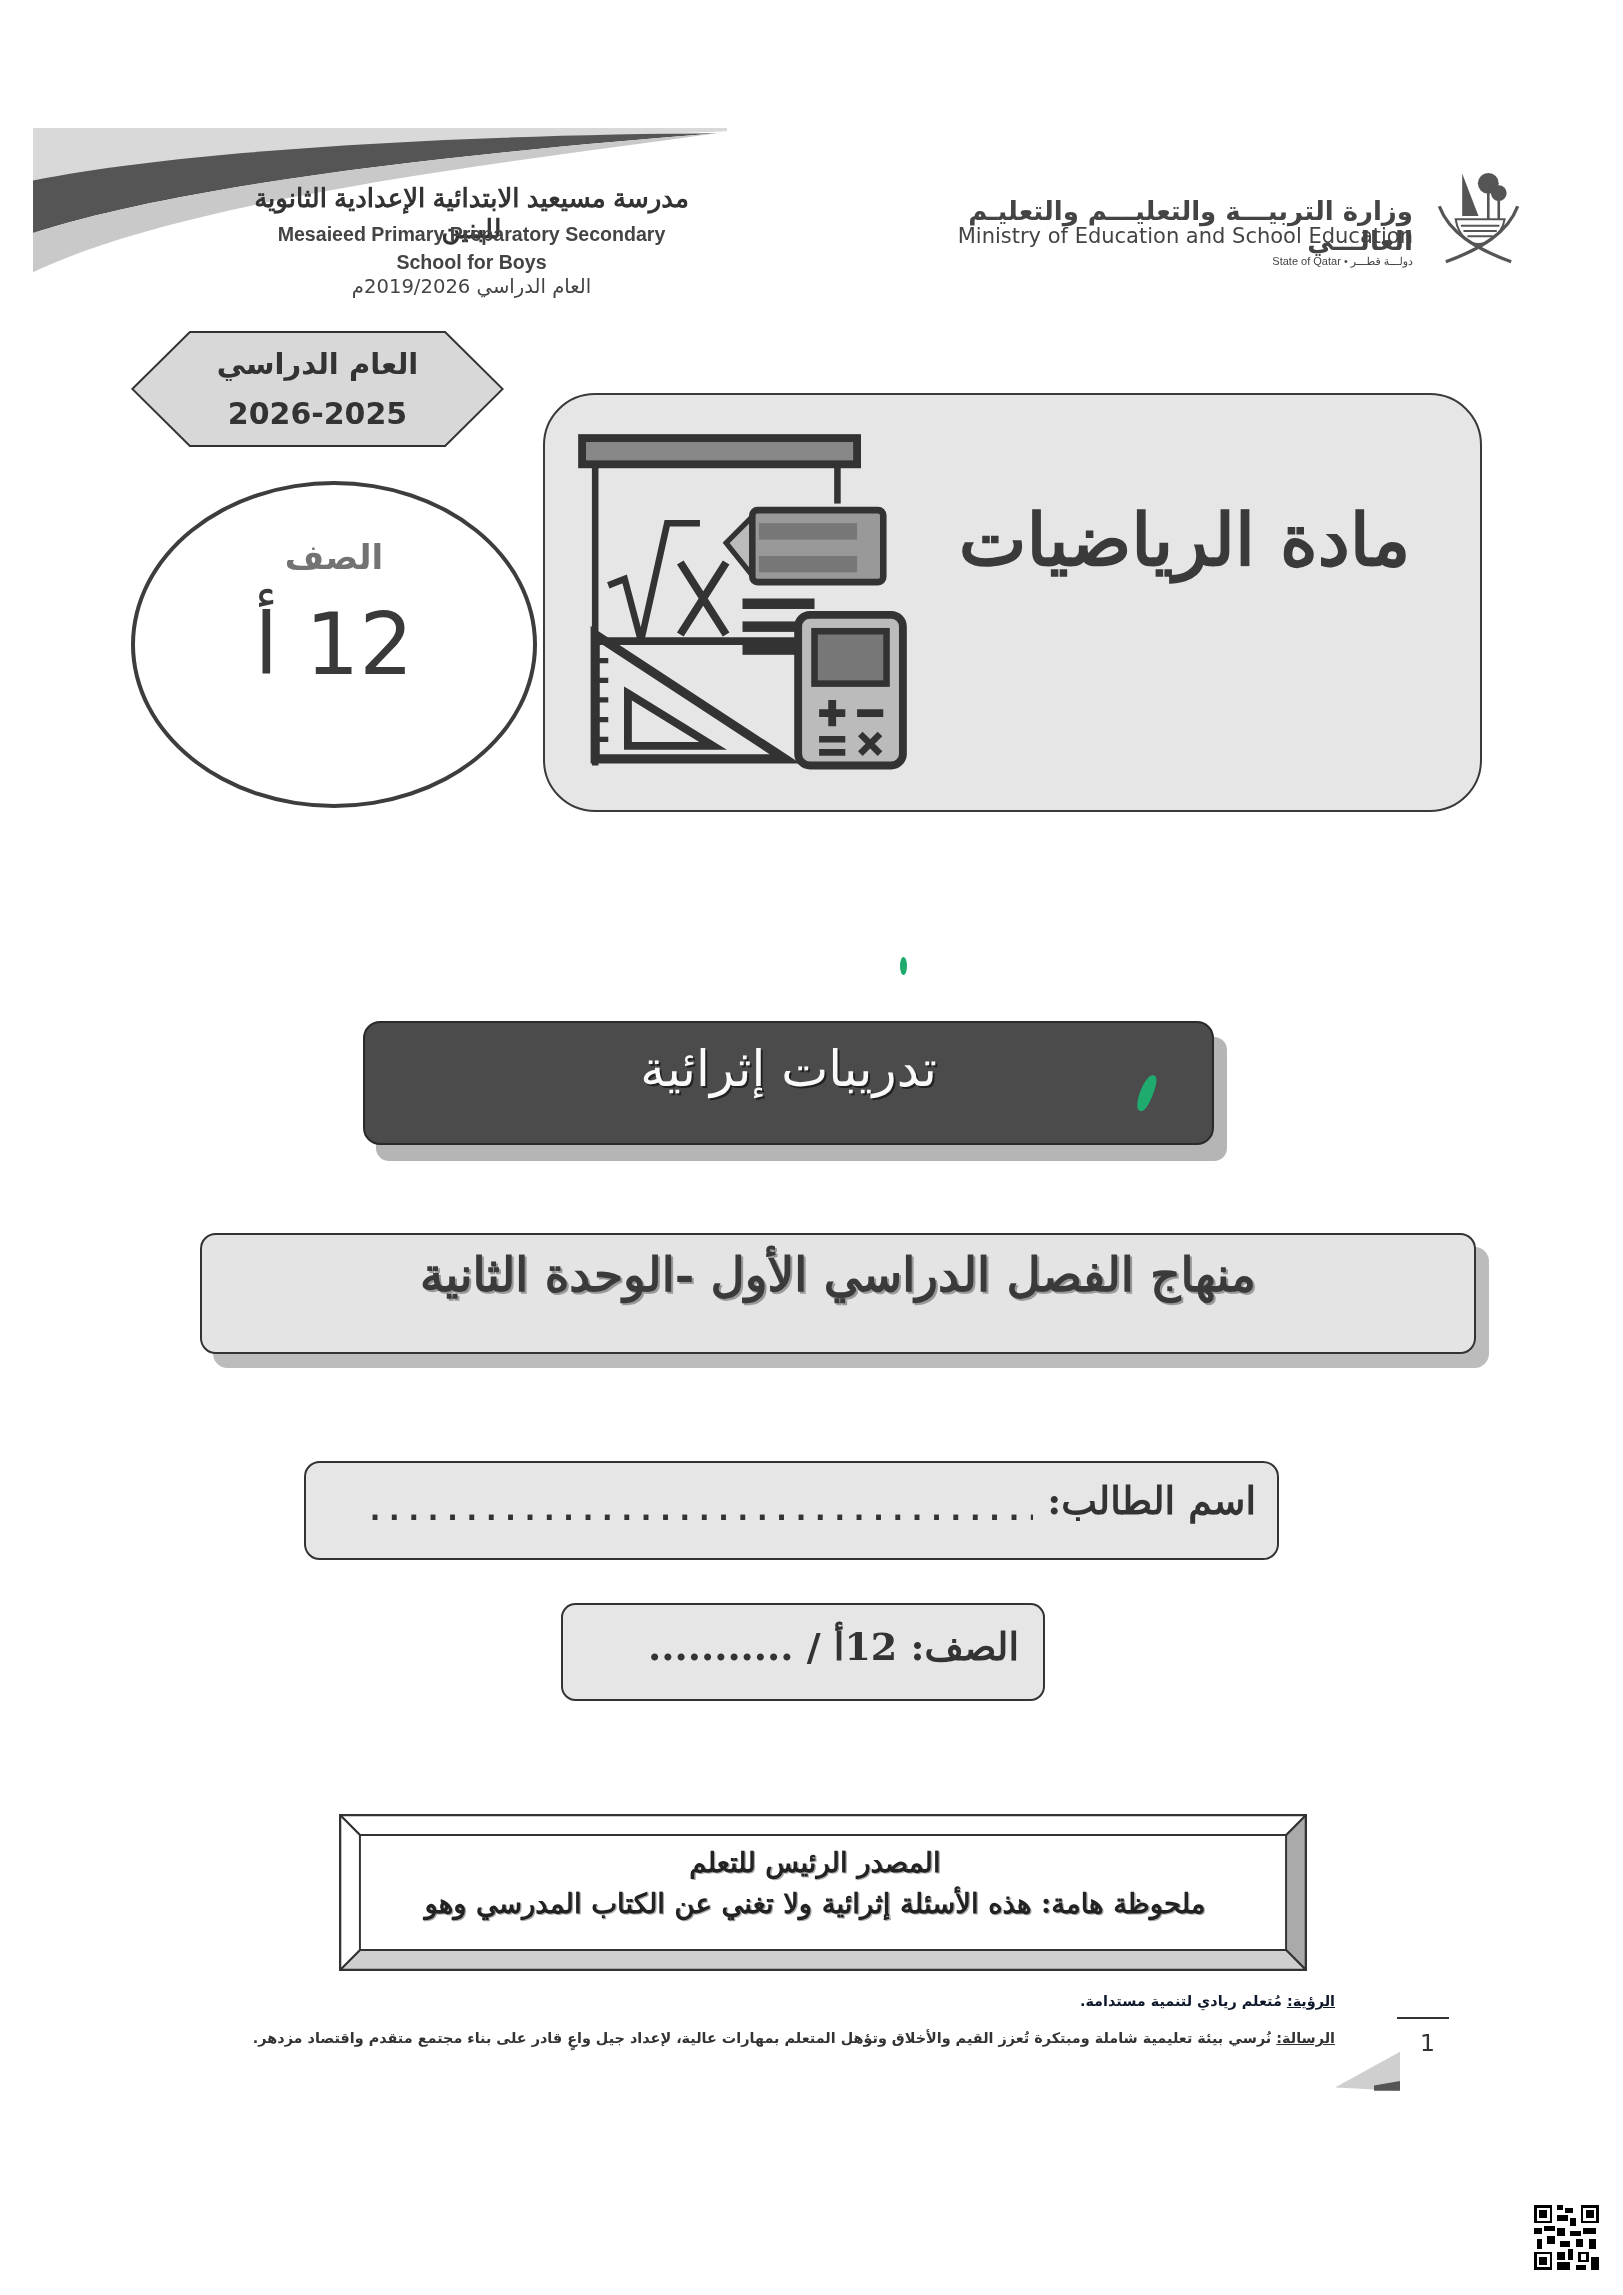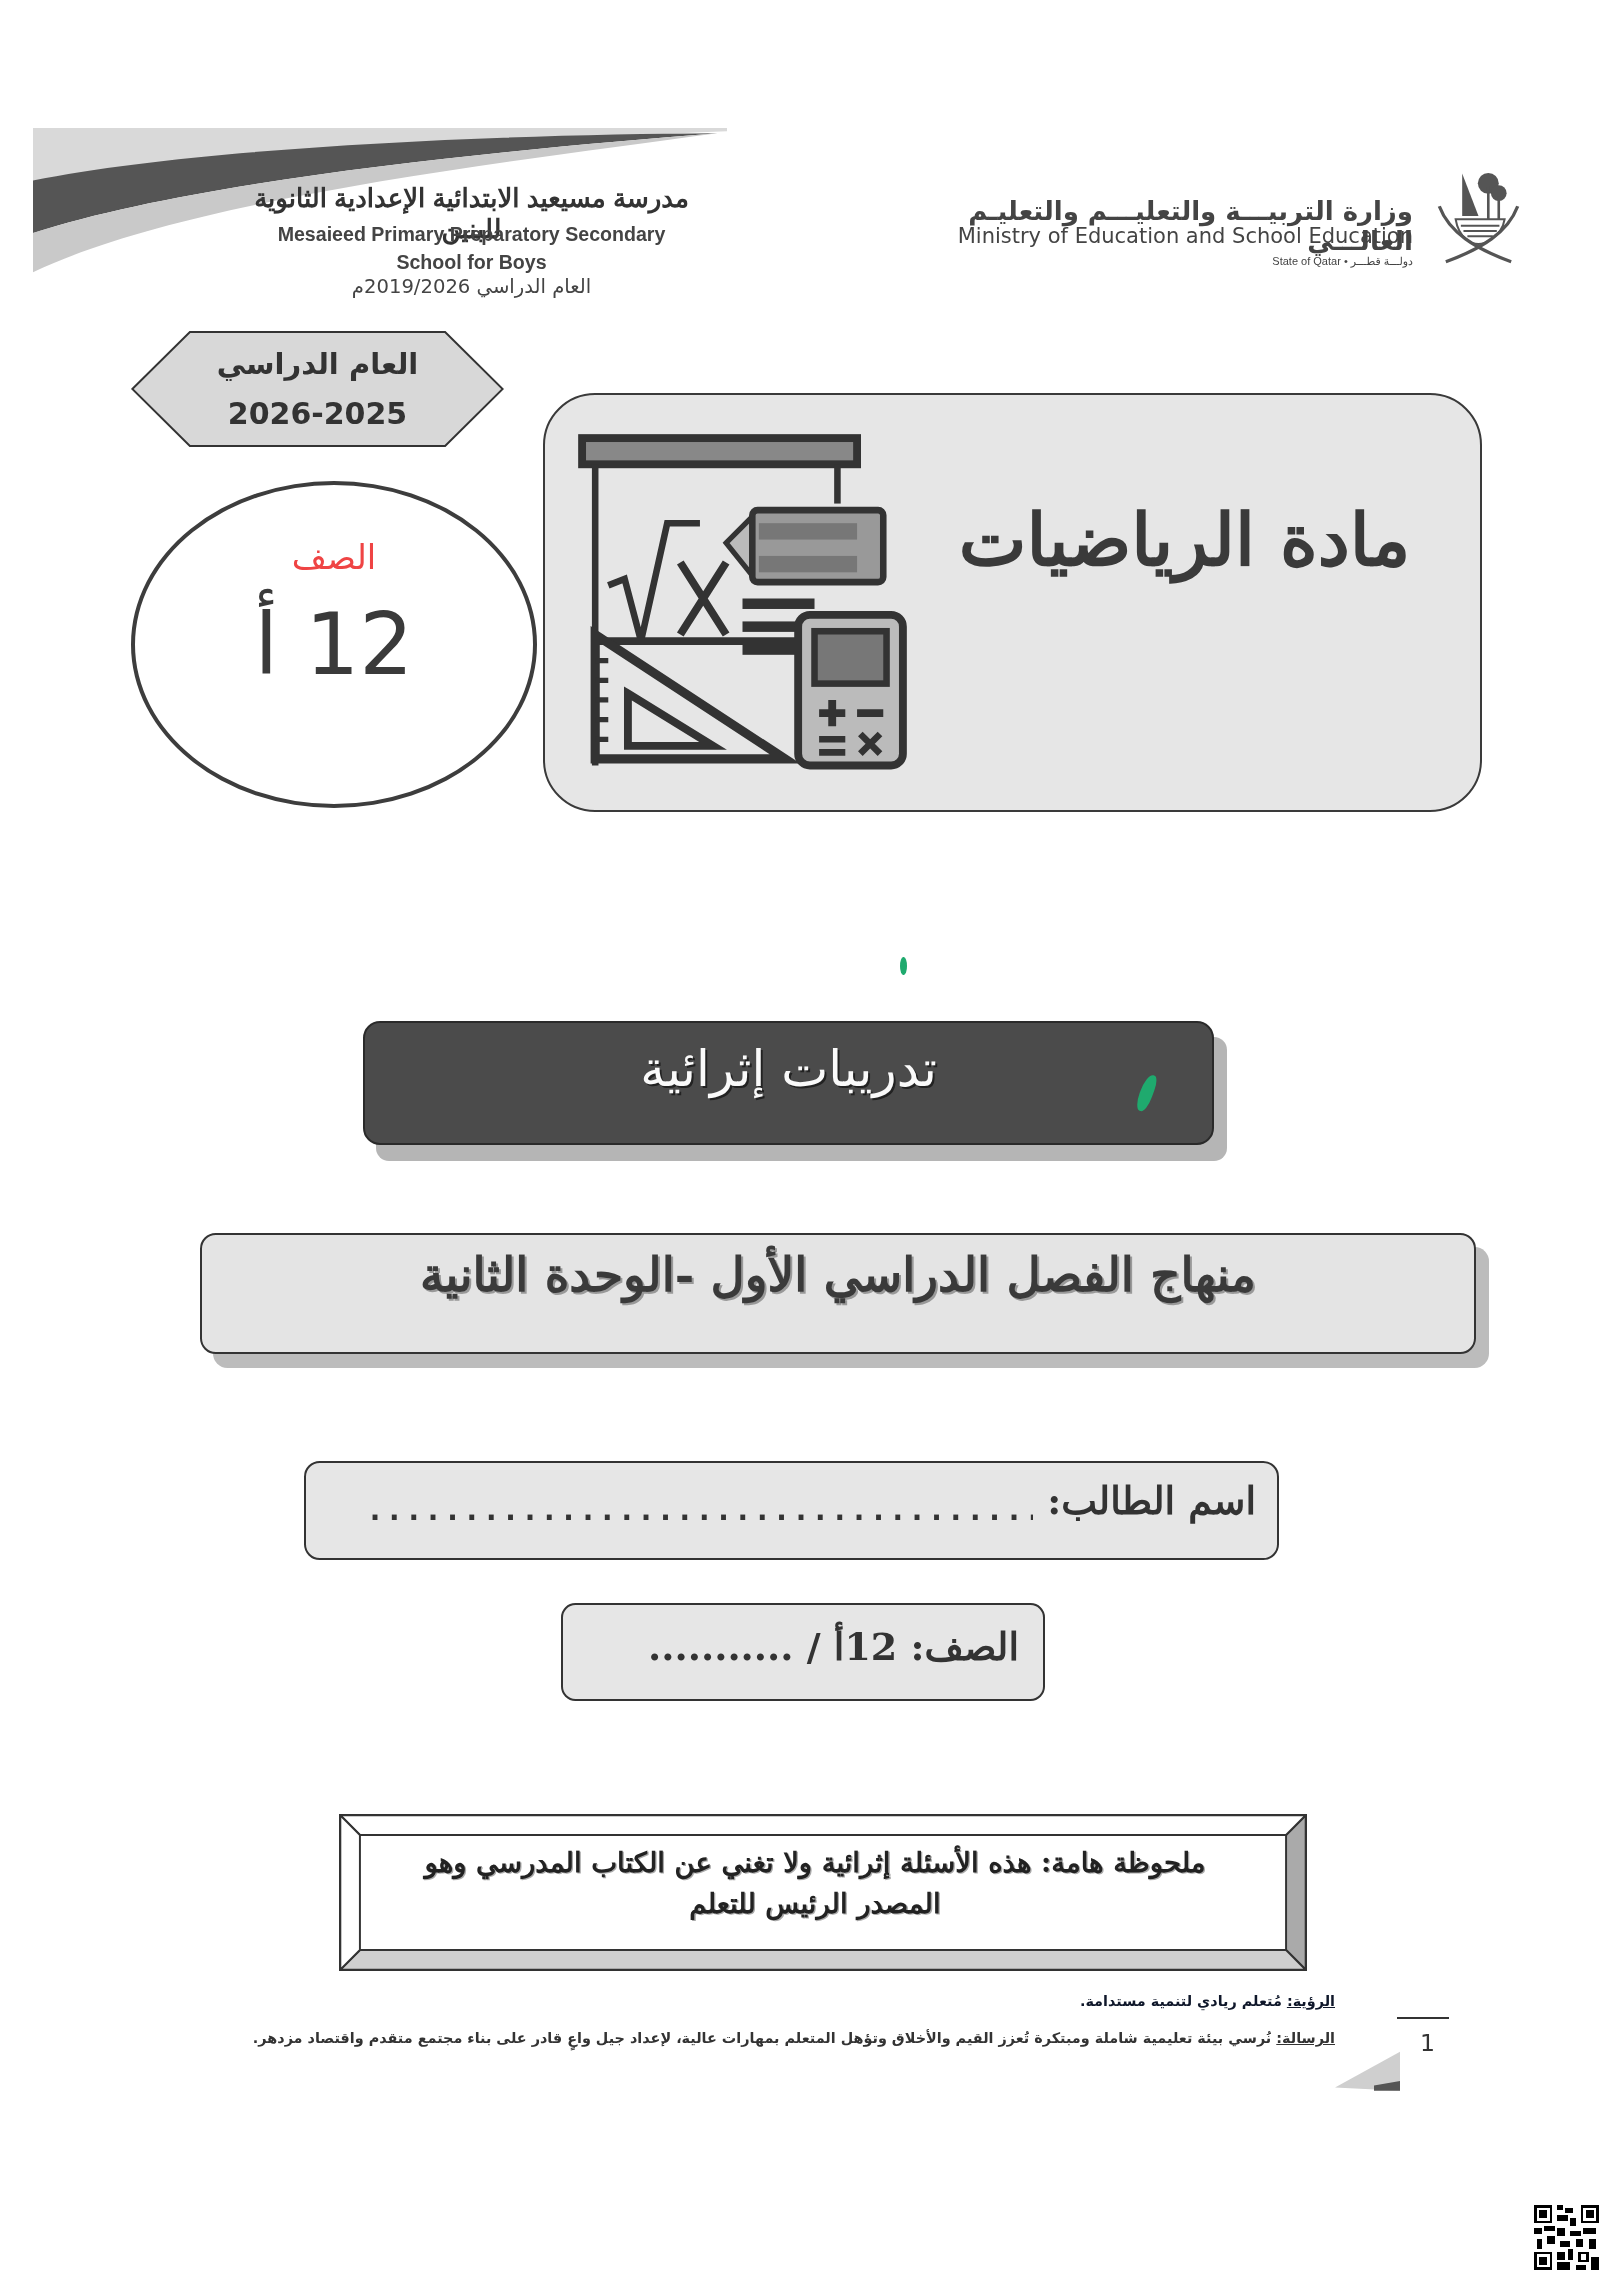--- a/index.html
+++ b/index.html
@@ -22,21 +22,21 @@
   .ministry-state { left:1047px; top:255px; width:366px; text-align:right; font-size:11px; color:#444; font-family:"Liberation Sans", sans-serif; }
   #emblem { left:1436px; top:167px; width:85px; height:98px; }
 
   
   #year-hex { left:131px; top:330px; width:373px; height:118px; }
   .year-label { left:131px; top:347px; width:373px; text-align:center; font-size:29px; font-weight:bold; color:#333; }
   .year-value { left:131px; top:396px; width:373px; text-align:center; font-size:30px; font-weight:bold; color:#333; font-family:"DejaVu Sans", sans-serif; }
 
   
   .grade-oval { left:131px; top:481px; width:406px; height:327px; border:4.6px solid #3d3d3d; border-radius:50%; box-sizing:border-box; }
-  .grade-label { left:131px; top:537px; width:406px; text-align:center; font-size:34px; font-weight:normal; color:#ef4444; }
+  .grade-label { left:131px; top:537px; width:406px; text-align:center; font-size:34px; font-weight:bold; color:#737373; }
   .grade-value { left:131px; top:595px; width:406px; text-align:center; font-size:85px; color:#3a3a3a; font-family:"DejaVu Sans", sans-serif; }
 
   
   .subject-card { left:543px; top:393px; width:939px; height:419px; background:#e6e6e6; border:2.6px solid #3a3a3a; border-radius:52px; box-sizing:border-box; }
   #math-icon { left:569px; top:425px; width:347px; height:347px; }
   .subject-title { left:916px; top:497px; width:537px; text-align:center; font-size:72px; font-weight:bold; color:#3a3a3a; font-family:"DejaVu Serif", serif; }
 
   
   .banner-shadow { left:376px; top:1037px; width:851px; height:124px; background:#b5b5b5; border-radius:13px; }
   .banner { left:363px; top:1021px; width:851px; height:124px; background:#4b4b4b; border:2.6px solid #2a2a2a; border-radius:17px; box-sizing:border-box; }
@@ -161,22 +161,22 @@
 <div class="abs class-text ar">الصف: 12أ / ...........</div>
 
 <svg id="note-frame" class="abs" viewBox="0 0 1480 240" preserveAspectRatio="none">
   <rect x="2" y="2" width="1476" height="236" fill="#fff" stroke="#333" stroke-width="4"></rect>
   <polygon points="1478,2 1478,238 1448,208 1448,32" fill="#aaa" stroke="#333" stroke-width="3"></polygon>
   <polygon points="2,238 1478,238 1448,208 32,208" fill="#cfcfcf" stroke="#333" stroke-width="3"></polygon>
   <polygon points="2,2 1478,2 1448,32 32,32" fill="#fff" stroke="#333" stroke-width="3"></polygon>
   <polygon points="2,2 32,32 32,208 2,238" fill="#fff" stroke="#333" stroke-width="3"></polygon>
 </svg>
 <div class="abs note-text ar">
+  <div>المصدر الرئيس للتعلم</div>
   <div>ملحوظة هامة: هذه الأسئلة إثرائية ولا تغني عن الكتاب المدرسي وهو</div>
-  <div>المصدر الرئيس للتعلم</div>
 </div>
 
 <div class="abs vision ar"><span class="u">الرؤية:</span><span> مُتعلم ريادي لتنمية مستدامة.</span></div>
 <div class="abs mission ar"><span class="u">الرسالة:</span><span> نُرسي بيئة تعليمية شاملة ومبتكرة تُعزز القيم والأخلاق وتؤهل المتعلم بمهارات عالية، لإعداد جيل واعٍ قادر على بناء مجتمع متقدم واقتصاد مزدهر.</span></div>
 
 <svg id="footer-wedge" class="abs" viewBox="0 0 100 70">
   <polygon points="0,65 100,10 100,70" fill="#cfcfcf"></polygon>
   <polygon points="60,62 100,55 100,70 60,70" fill="#555"></polygon>
 </svg>
 <div class="abs page-rule"></div>

